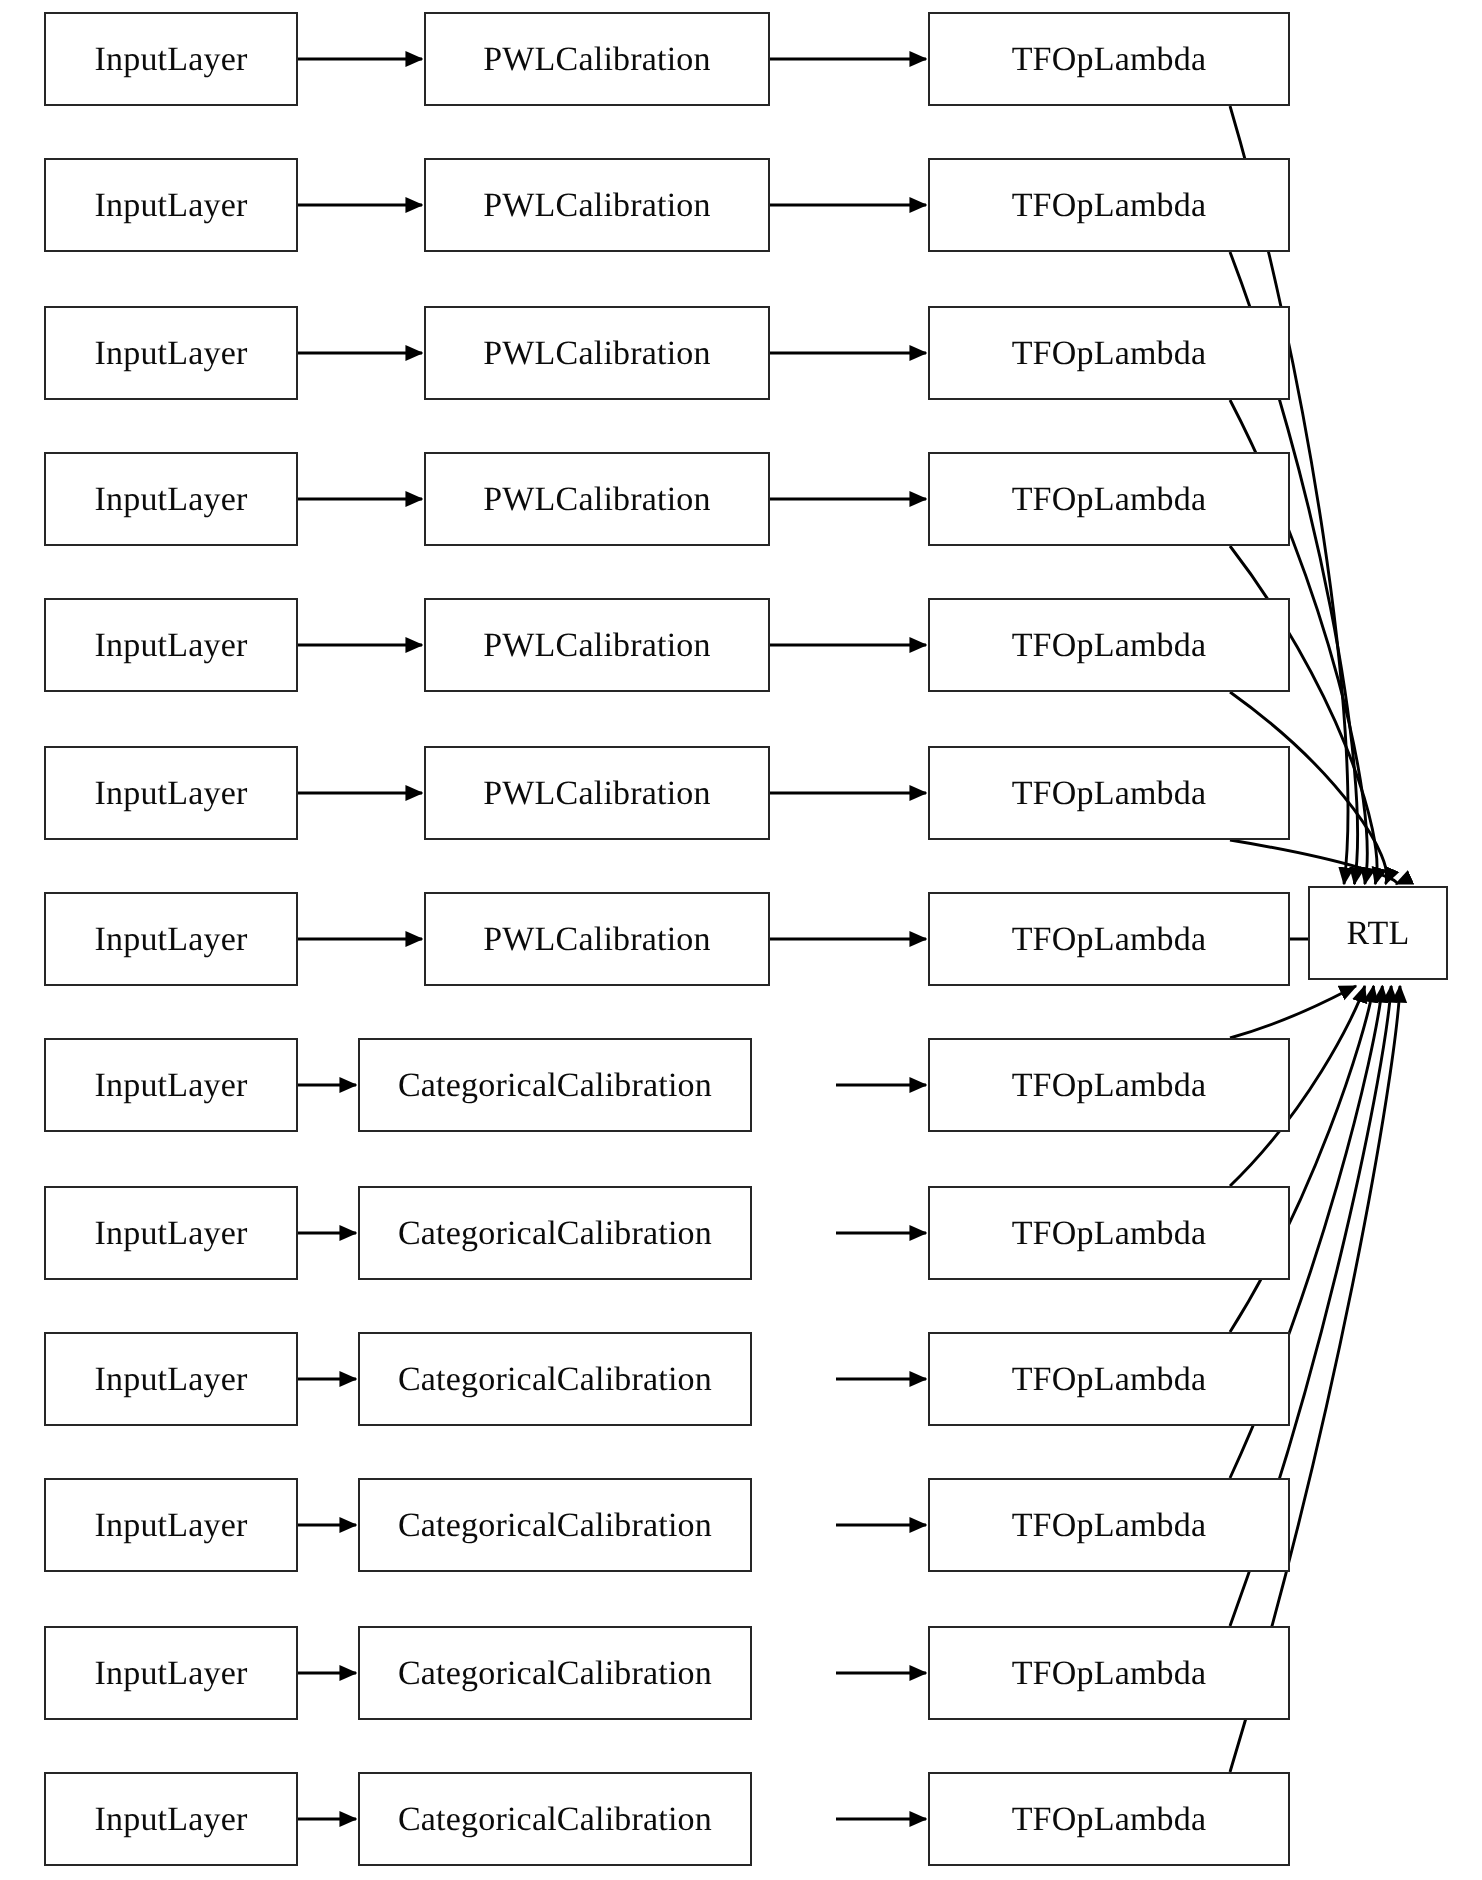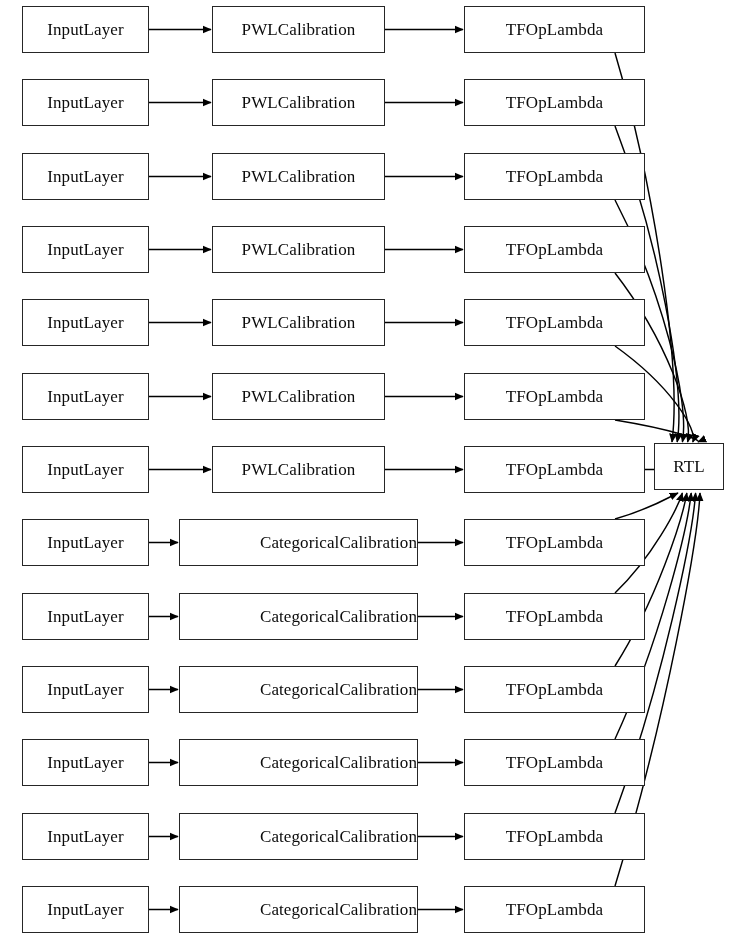--- a/index.html
+++ b/index.html
@@ -36,21 +36,21 @@
     white-space:nowrap;
     z-index:2;
   }
   .node .lbl{
     display:block;
     line-height:1;
     padding-bottom:1px;
   }
   .n-input{ left:5px;  width:127px;margin-left:17px; }
   .n-pwl{   left:212px; width:173px; }
-  .n-cat{   left:179px; width:239px;justify-content:flex-end; }
+  .n-cat{   left:179px; width:197px; }
   .n-tfop{  left:464px; width:181px; }
   .n-rtl{   left:654px; width:70px; top:443px;align-items:center; }
 </style>
 </head>
 <body>
 
 <div id="graph">
 
   <svg id="edges" viewBox="0 0 741 940" width="741" height="940" aria-hidden="true">
     <defs>

